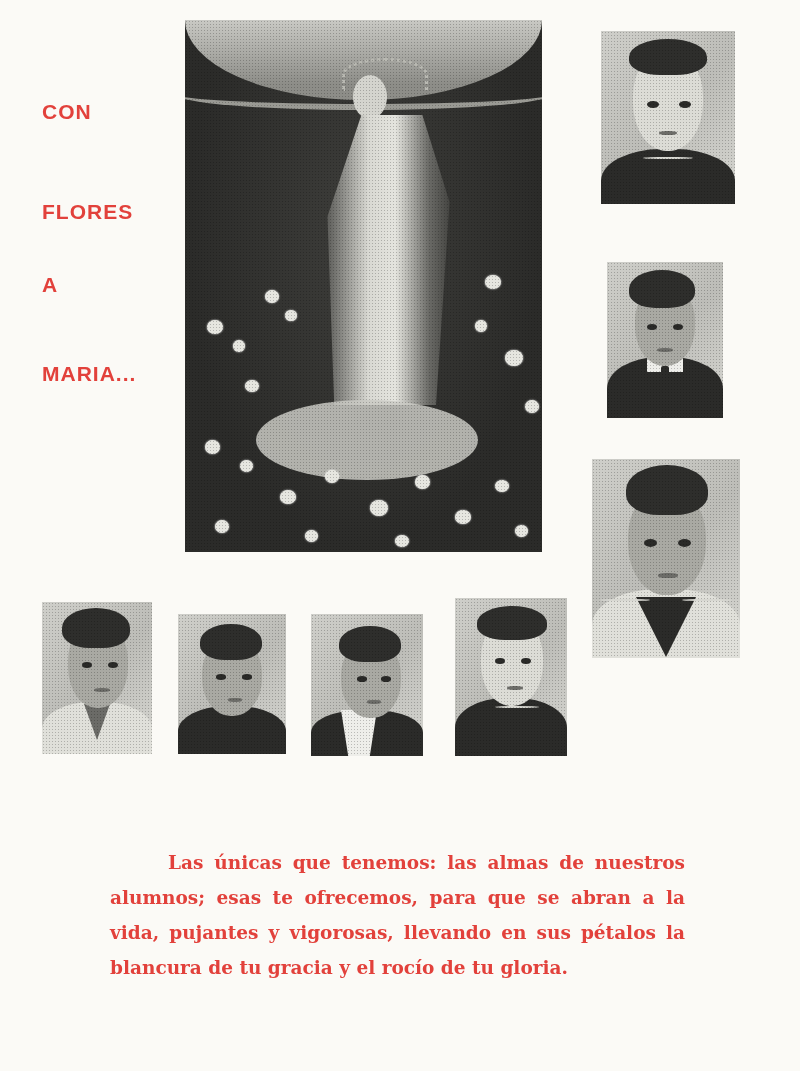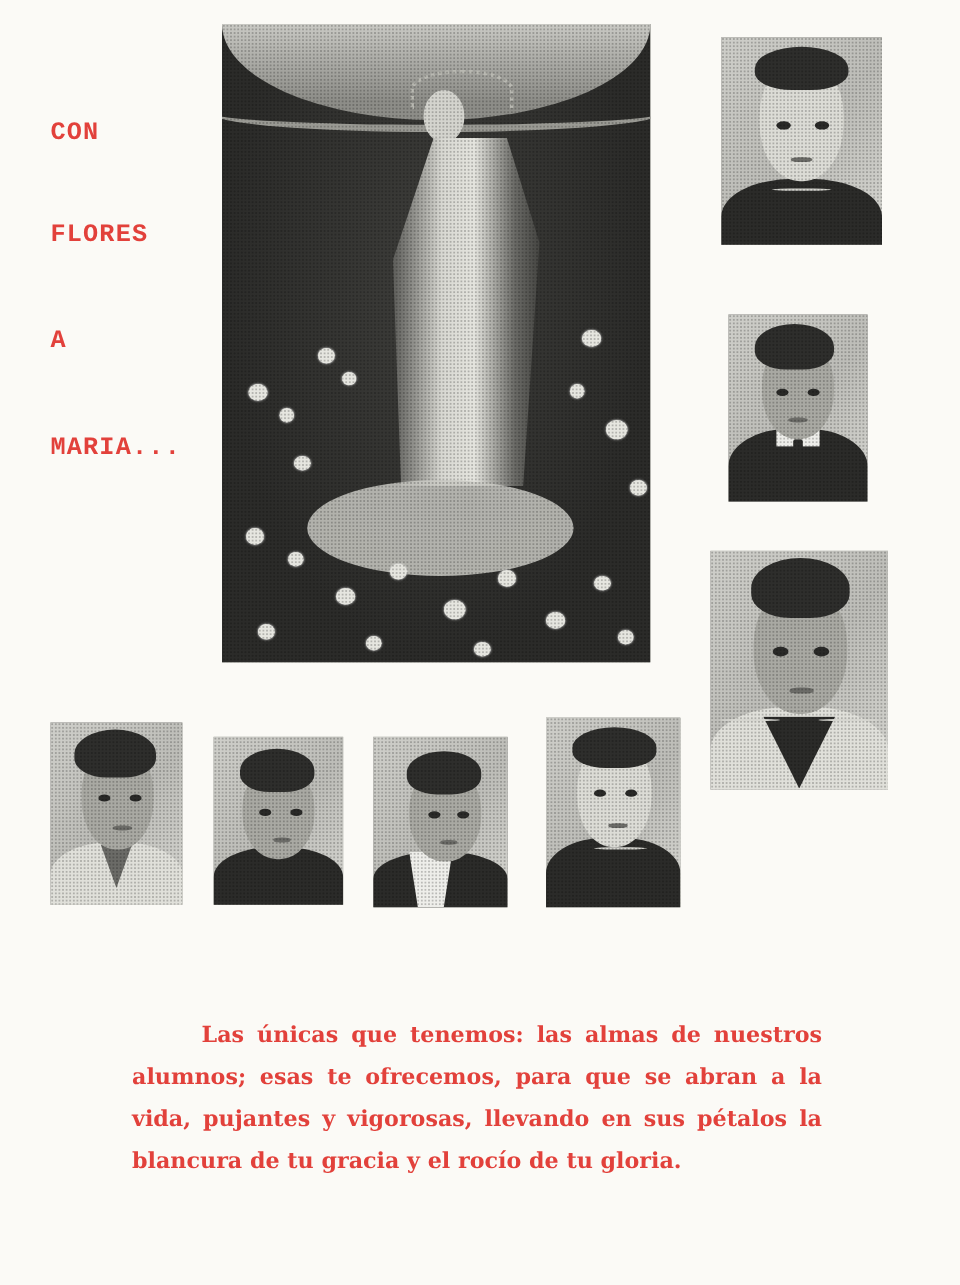--- a/index.html
+++ b/index.html
@@ -4,21 +4,21 @@
 <style>
   html, body { margin:0; padding:0; }
   body {
     width:800px; height:1071px; position:relative; overflow:hidden;
     background:#fbfaf6;
     font-family:"DejaVu Serif", serif;
   }
   .title-word {
     position:absolute; left:42px;
     color:var(--red, #e2413b);
-    font-family:Liberation Mono, monospace;
+    font-family:Liberation Sans, sans-serif;
     font-weight:bold; font-size:21px; letter-spacing:1px;
   }
   .photo {
     position:absolute; overflow:hidden;
     background:#8a8a86;
   }
   .photo .bg { position:absolute; inset:0; }
   .photo .halftone {
     position:absolute; inset:0;
     background-image:radial-gradient(rgba(0,0,0,0.22) 0.8px, transparent 1px);
@@ -55,21 +55,21 @@
     color:var(--red, #e2413b);
     font-family:"DejaVu Serif", serif; font-weight:bold;
     font-size:18.5px; line-height:35px; text-align:justify;
     text-indent:58px;
   }
 </style>
 </head>
 <body style="--red: #e2413b; background: rgb(251, 250, 246);">
 
 <div class="title-word" style="top:100px">CON</div>
-<div class="title-word" style="top:185px">FLORES</div>
+<div class="title-word" style="top:200px">FLORES</div>
 <div class="title-word" style="top:273px">A</div>
 <div class="title-word" style="top:362px">MARIA...</div>
 
 <div class="photo" style="left:185px; top:20px; width:357px; height:532px;">
   <div class="bg main-bg"></div>
   <div class="arch"></div>
   <div class="arch-rim"></div>
   <div class="crown"></div>
   <div class="statue-head"></div>
   <div class="statue-robe"></div>

